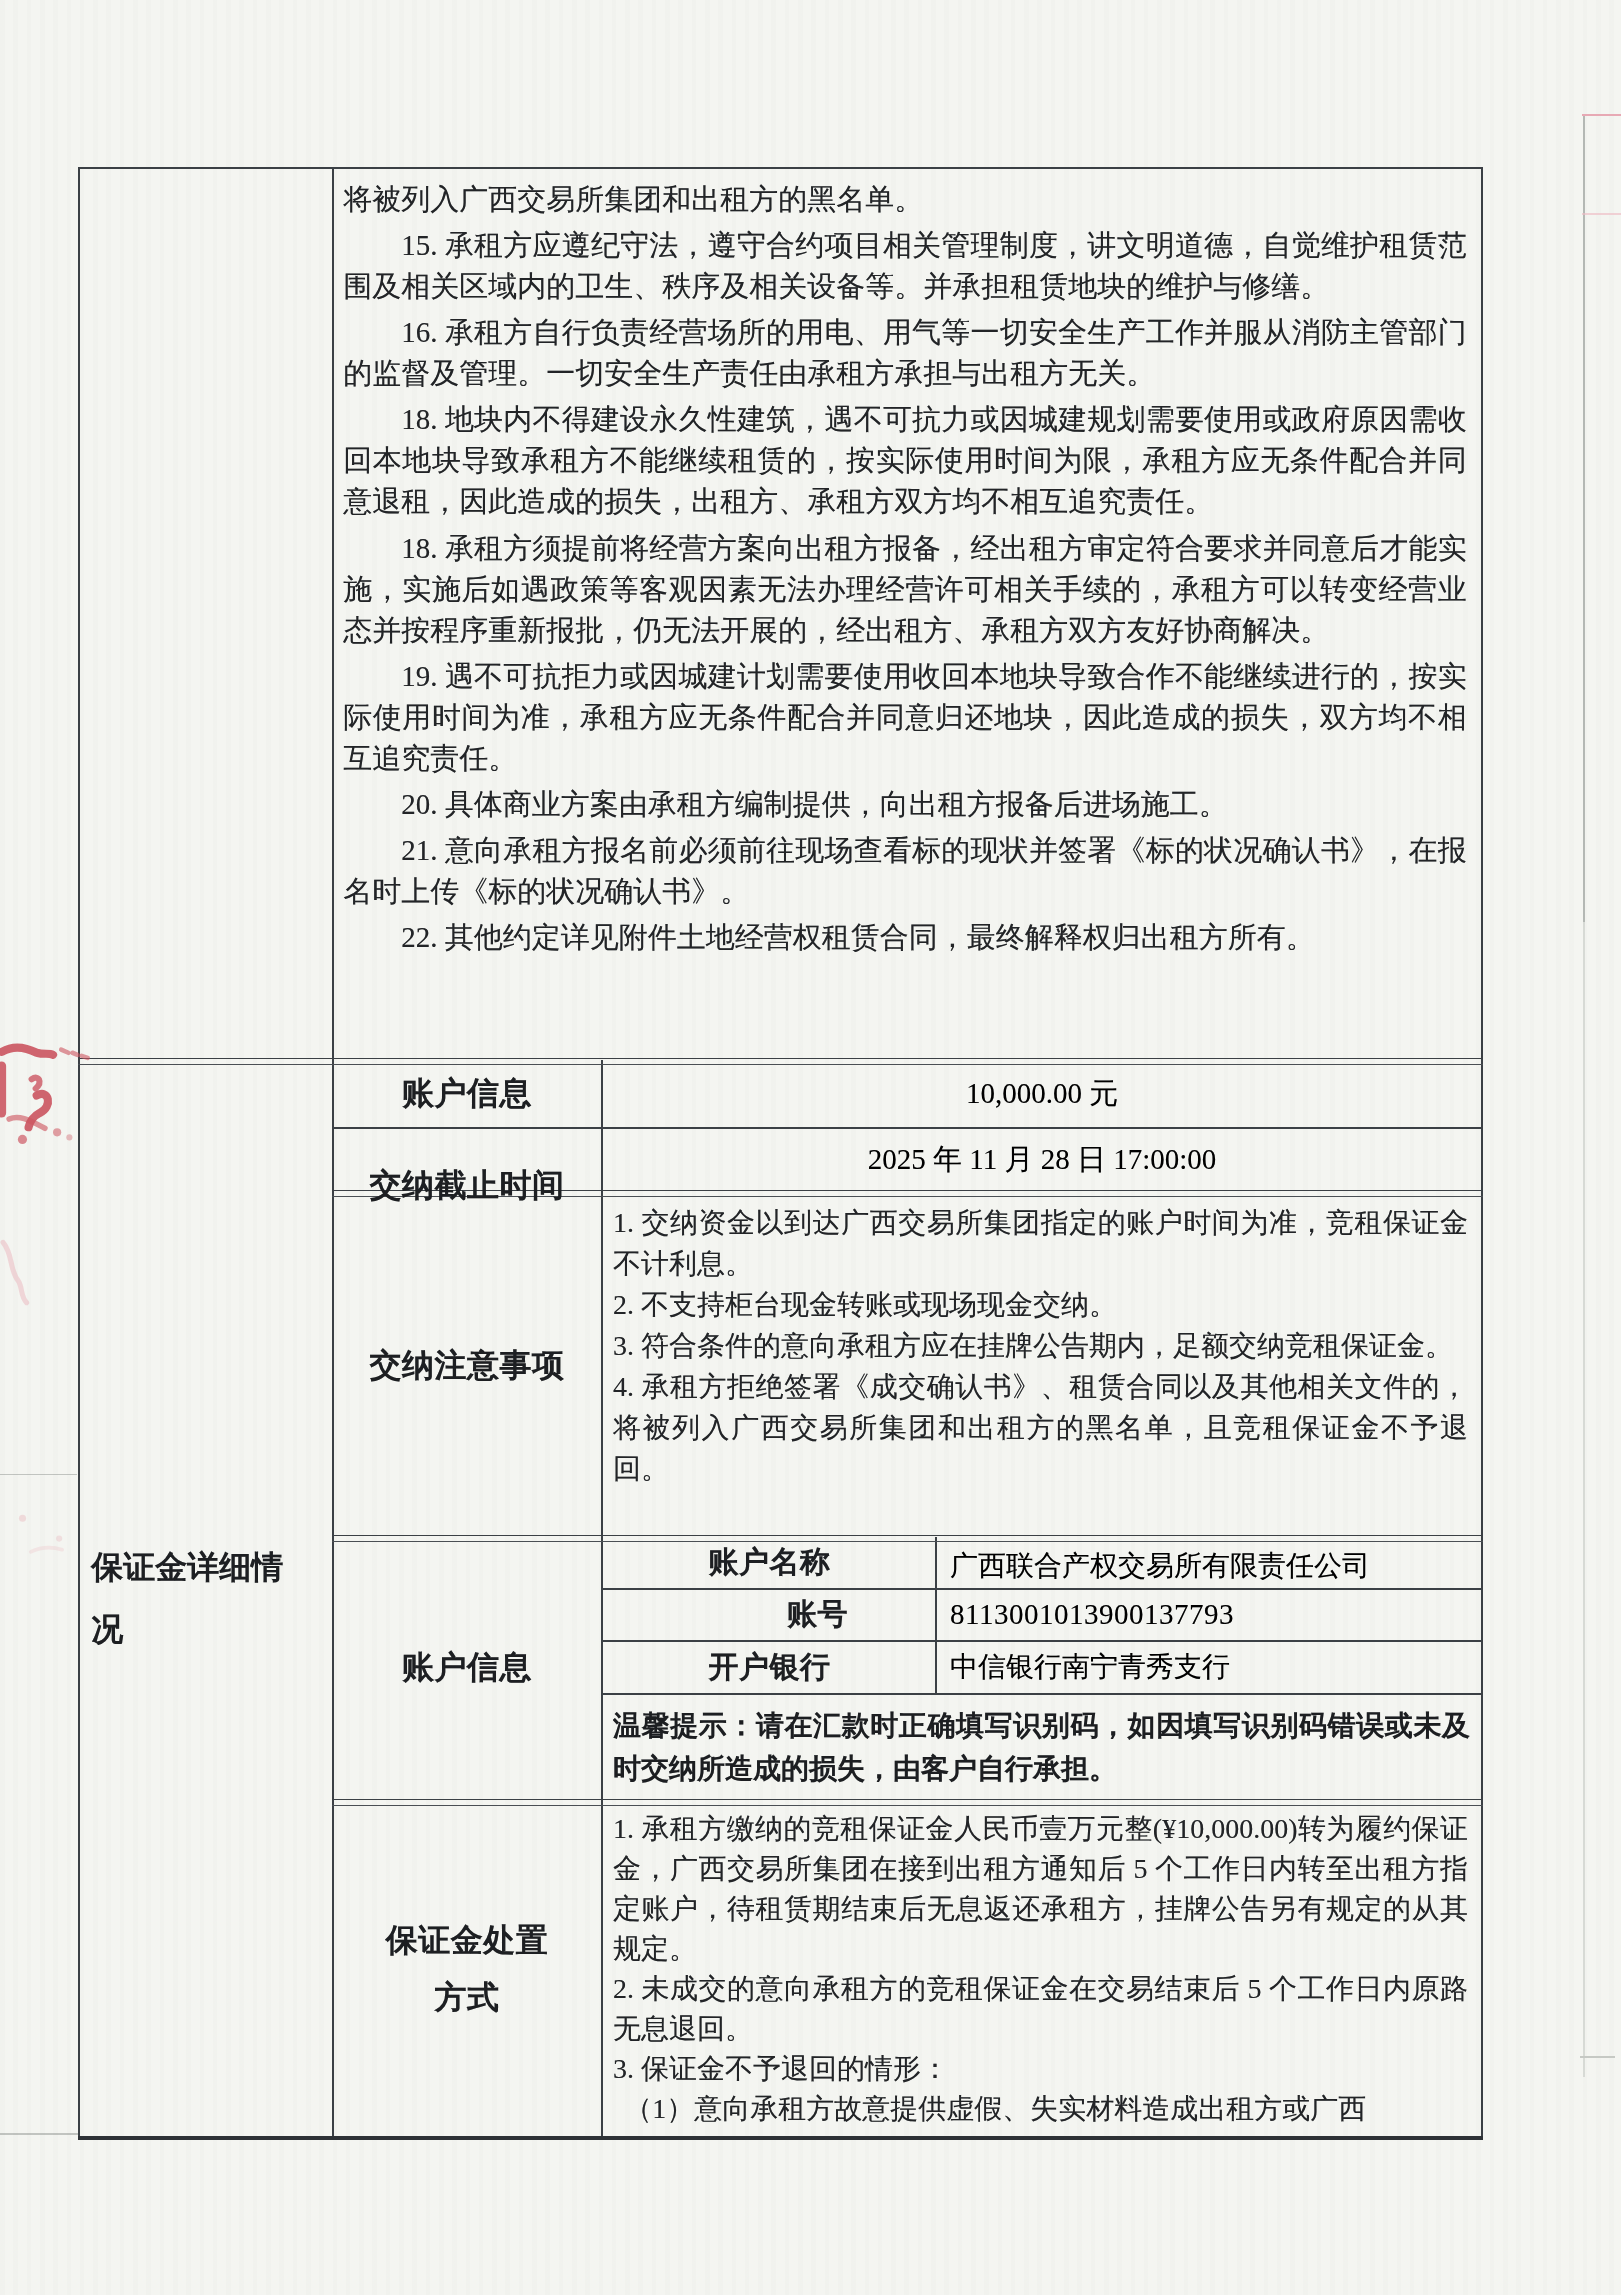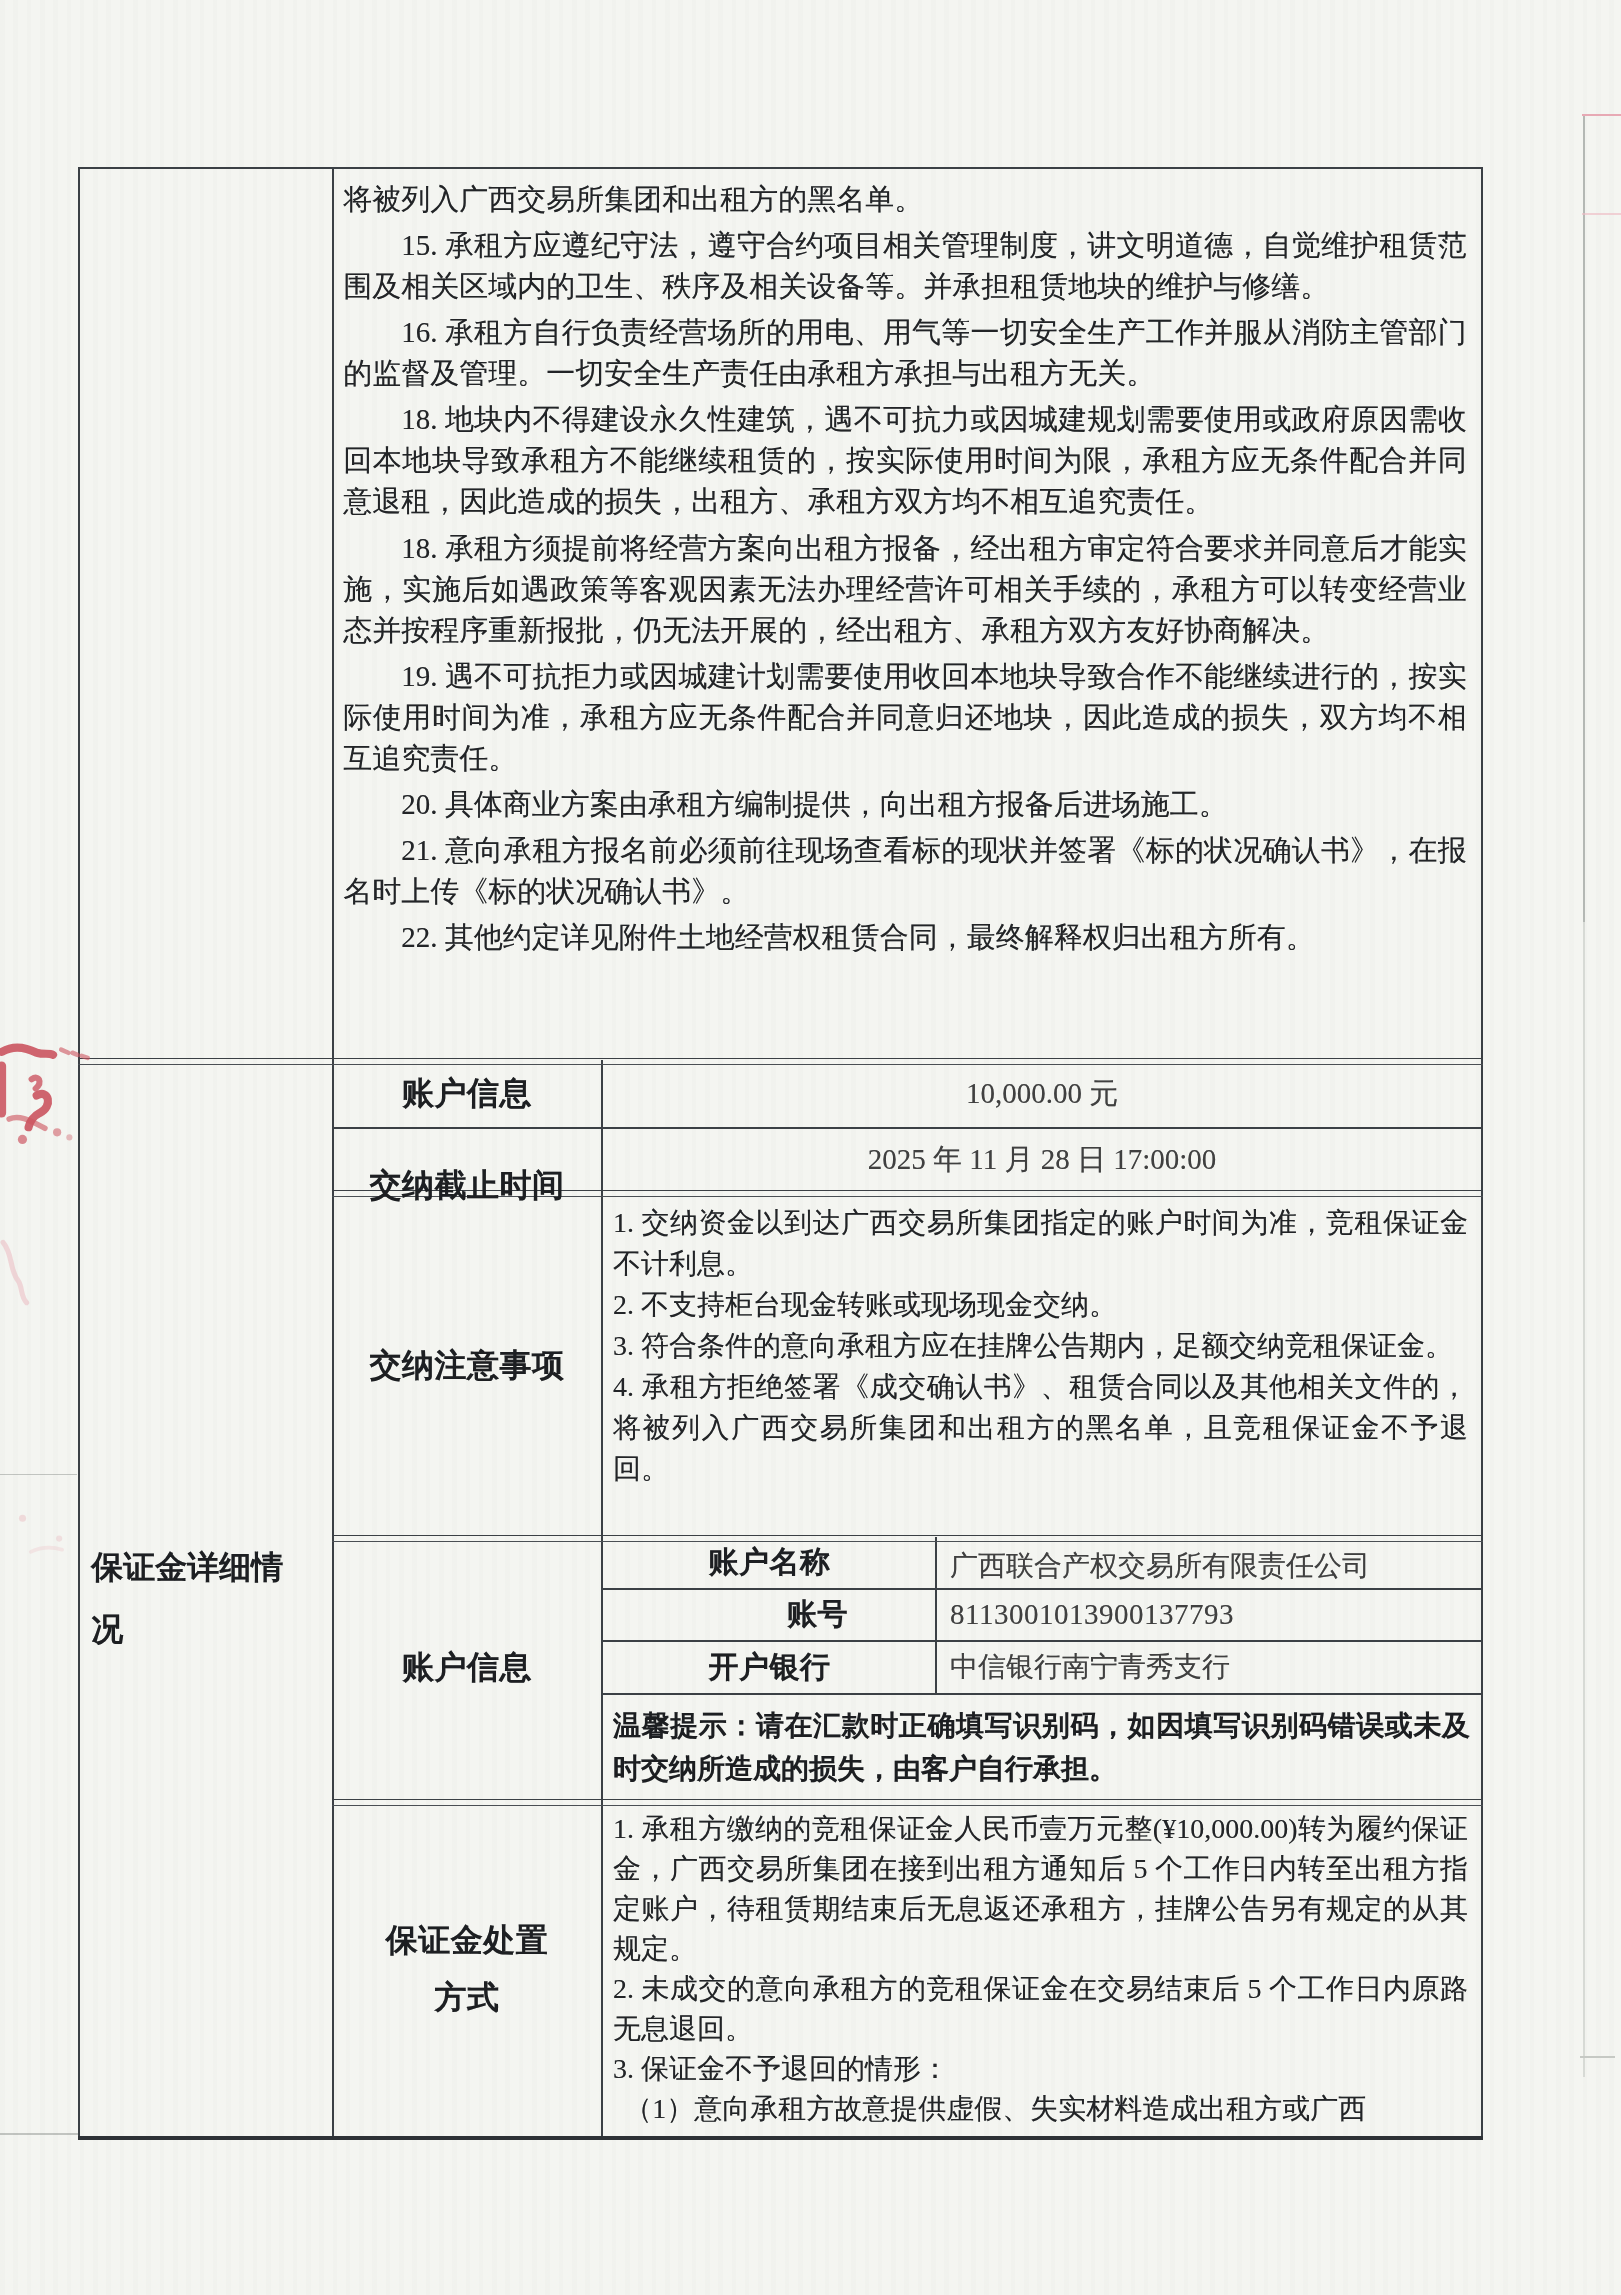--- a/index.html
+++ b/index.html
@@ -16,21 +16,21 @@
     background:repeating-linear-gradient(90deg, rgba(90,100,90,.02) 0 4.6px, rgba(255,255,255,0) 4.6px 13.3px);
   }
   .ln { position:absolute; background:#3b4045; }
   .ln.dbl { background:transparent; border-top:1.5px solid #3b4045; border-bottom:1px solid #4a4f54; }
   .ln.thick { background:#2e3236; }
   .ln.faint { background:rgba(110,116,112,.38); }
   .artifact { position:absolute; }
   .cell { position:absolute; box-sizing:border-box; }
   .center { display:flex; align-items:center; justify-content:center; text-align:center; }
   .lbl { font-weight:bold; font-size:32px; color:#1d1f22; letter-spacing:0.5px; }
-  .val { font-size:29px; color:#404040; }
+  .val { font-size:29px; color:#000000; }
   .clauses { font-size:29px; line-height:41px; text-align:justify; padding:10.2px 13.3px 0 8.2px; }
   .clauses p { margin:0 0 5.1px 0; text-indent:2em; }
   .clauses p.cont { text-indent:0; }
   .paras { font-size:28px; line-height:41px; text-align:justify; }
   .paras p { margin:0; }
   .notice { font-weight:bold; font-size:28px; line-height:43px; text-align:justify; color:#1c1e21; }
   .secheader { font-weight:bold; font-size:32px; line-height:62px; color:#1d1f22; }
   .soft { text-shadow:0 0 0.5px rgba(45,48,50,.45); }
 </style>
 </head>

